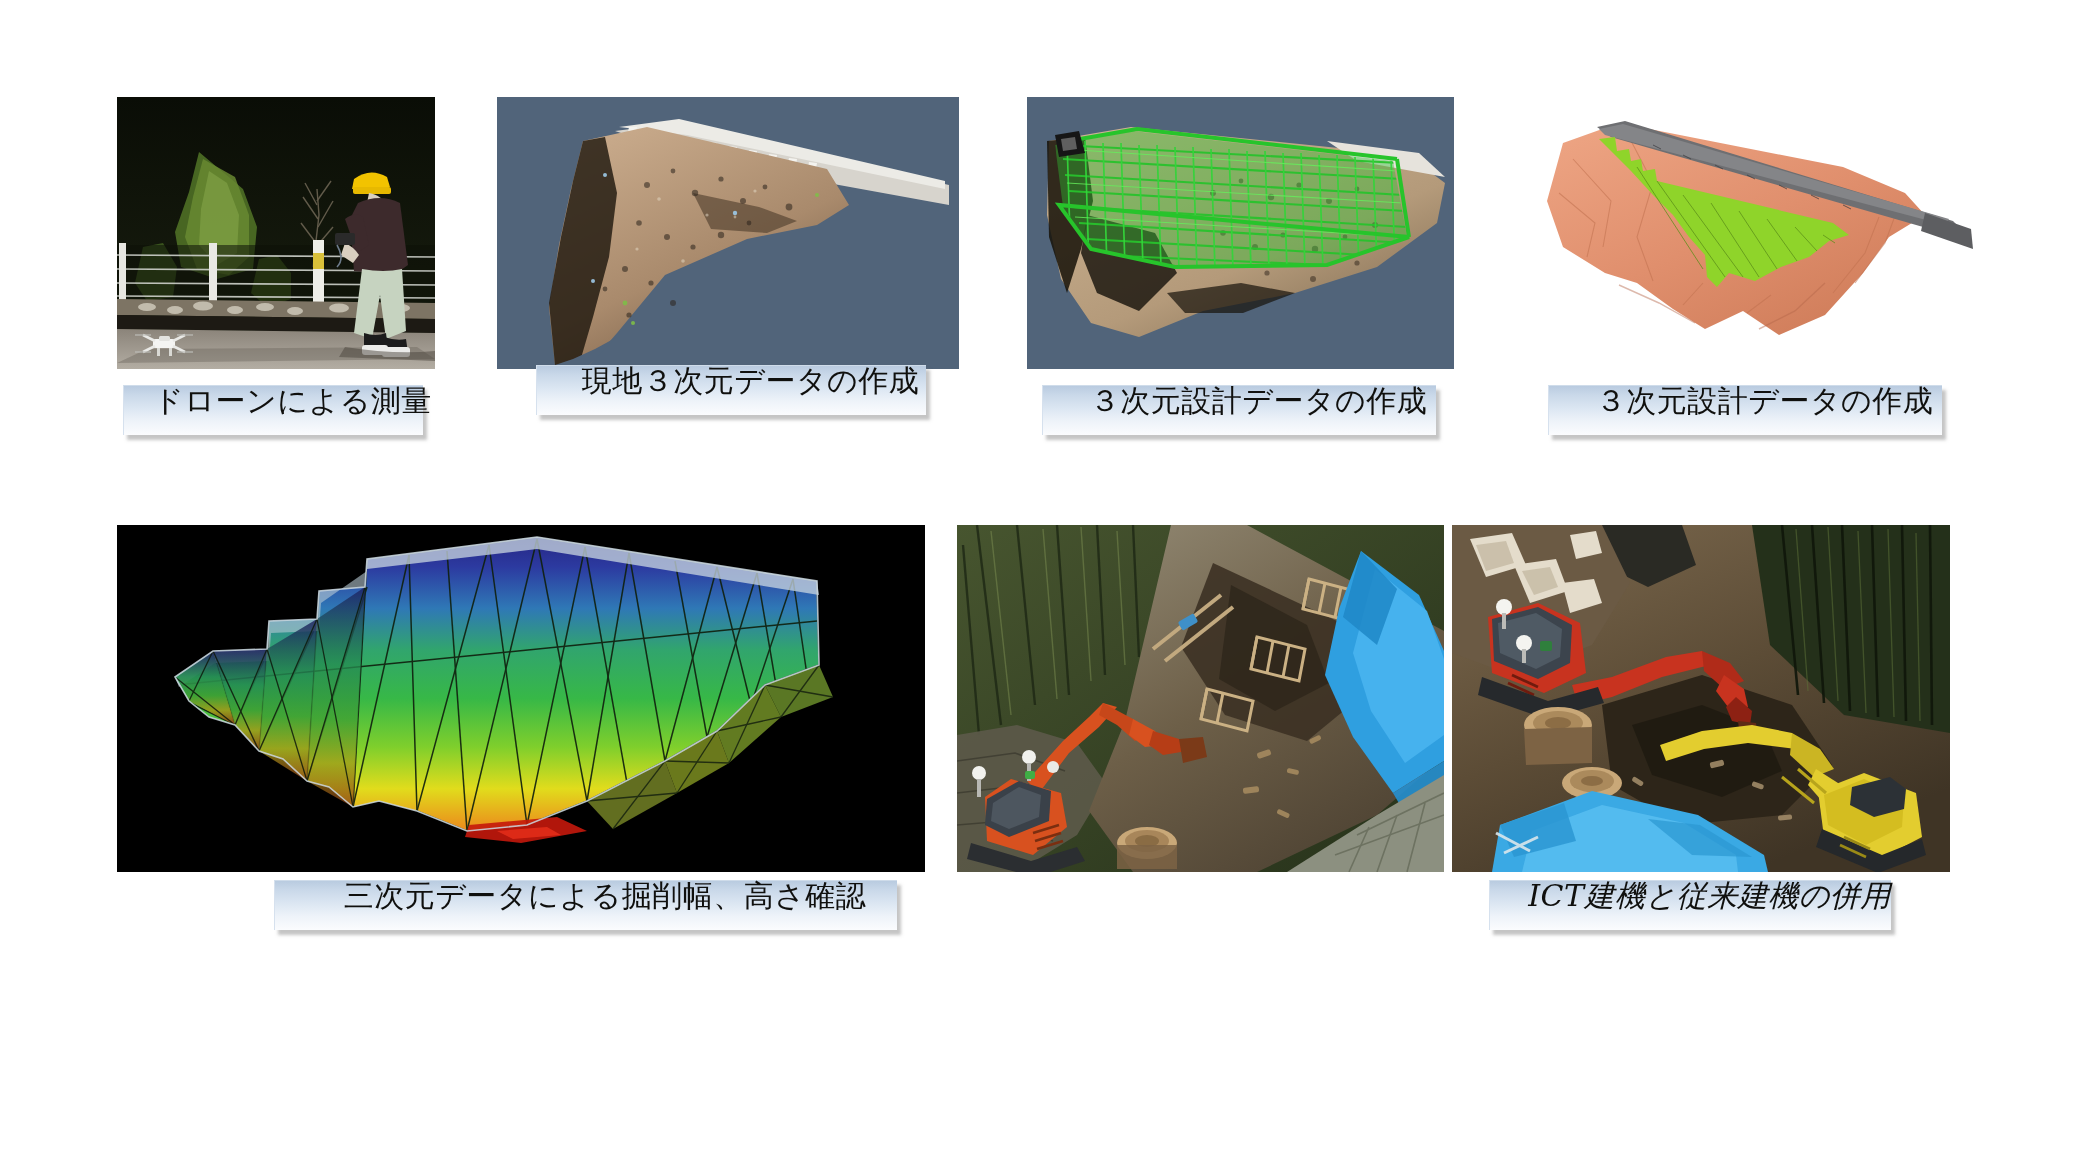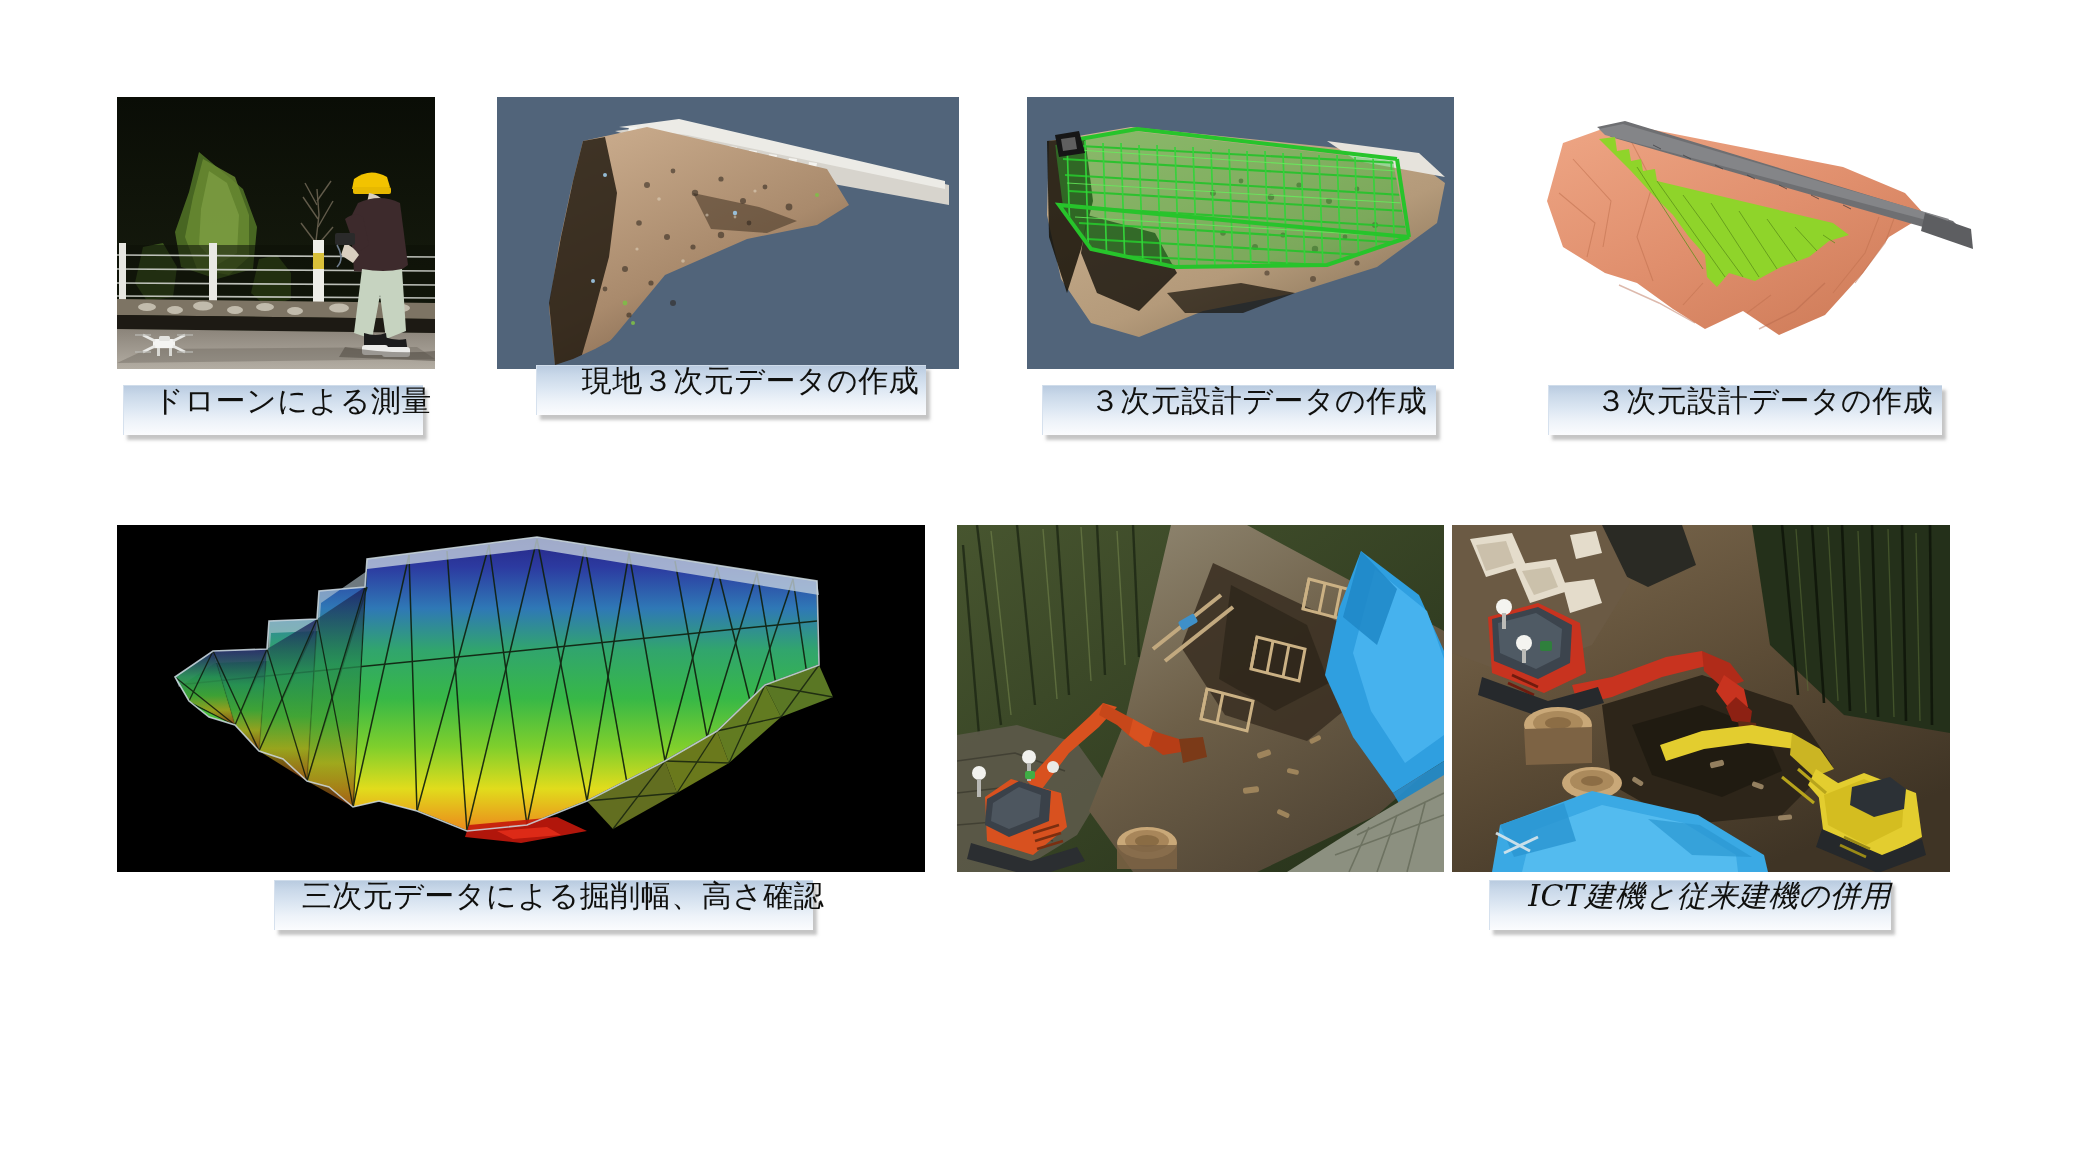--- a/index.html
+++ b/index.html
@@ -78,21 +78,21 @@
   #pic-designmesh   { left: 1027px; top: 97px;  width: 427px; height: 272px; }
   #pic-designsurf   { left: 1533px; top: 97px;  width: 440px; height: 272px; }
   #pic-tinmodel     { left: 117px;  top: 525px; width: 808px; height: 347px; }
   #pic-ictexcavator { left: 957px;  top: 525px; width: 487px; height: 347px; }
   #pic-dualexcavator{ left: 1452px; top: 525px; width: 498px; height: 347px; }
 
   #cap-0 { left: 123px;  top: 385px; width: 300px; height: 50px; }
   #cap-1 { left: 536px;  top: 365px; width: 390px; height: 50px; }
   #cap-2 { left: 1042px; top: 385px; width: 394px; height: 50px; }
   #cap-3 { left: 1548px; top: 385px; width: 394px; height: 50px; }
-  #cap-4 { left: 274px;  top: 880px; width: 539px; height: 50px; }
+  #cap-4 { left: 274px;  top: 880px; width: 623px; height: 50px; }
   #cap-5 { left: 1007px; top: 880px; width: 382px; height: 50px; }
   #cap-6 { left: 1489px; top: 880px; width: 402px; height: 50px; font-style: italic; }
 </style>
 </head>
 <body>
 
 <div class="slide">
 
   <div class="pic" id="pic-drone">
     <svg viewBox="0 0 318 272" preserveAspectRatio="none">

